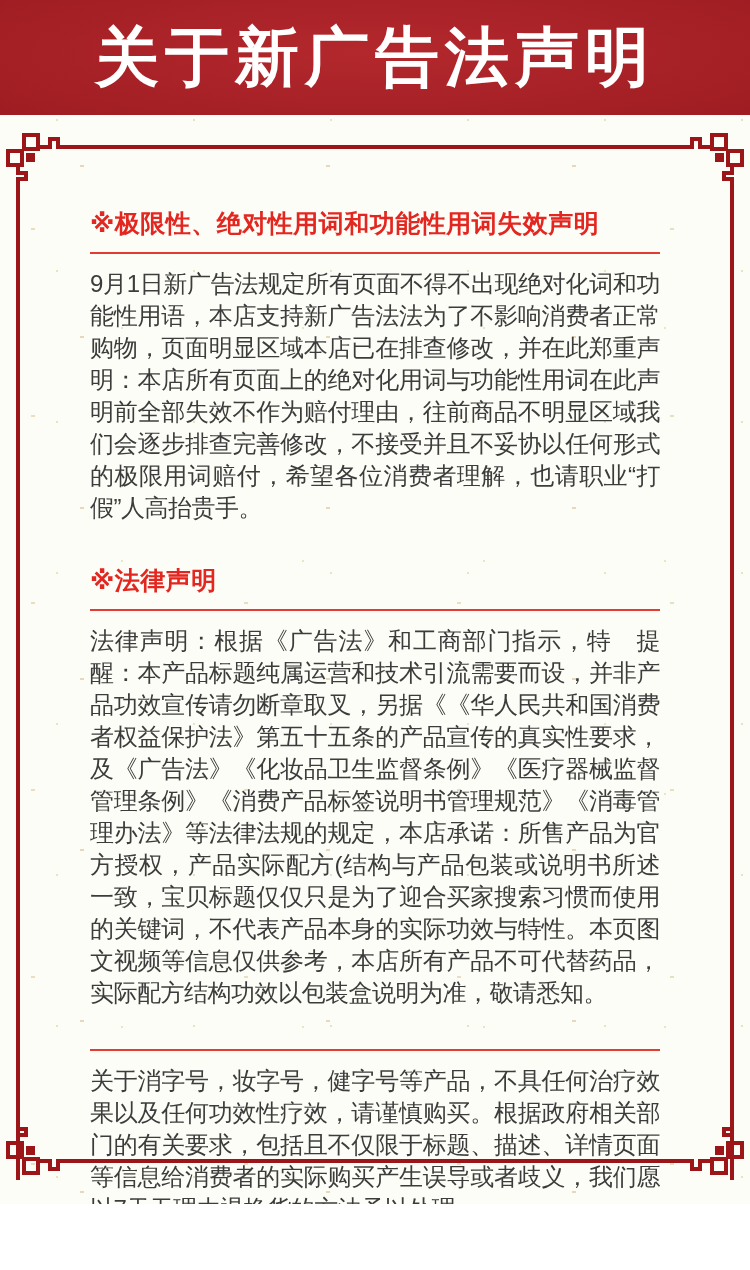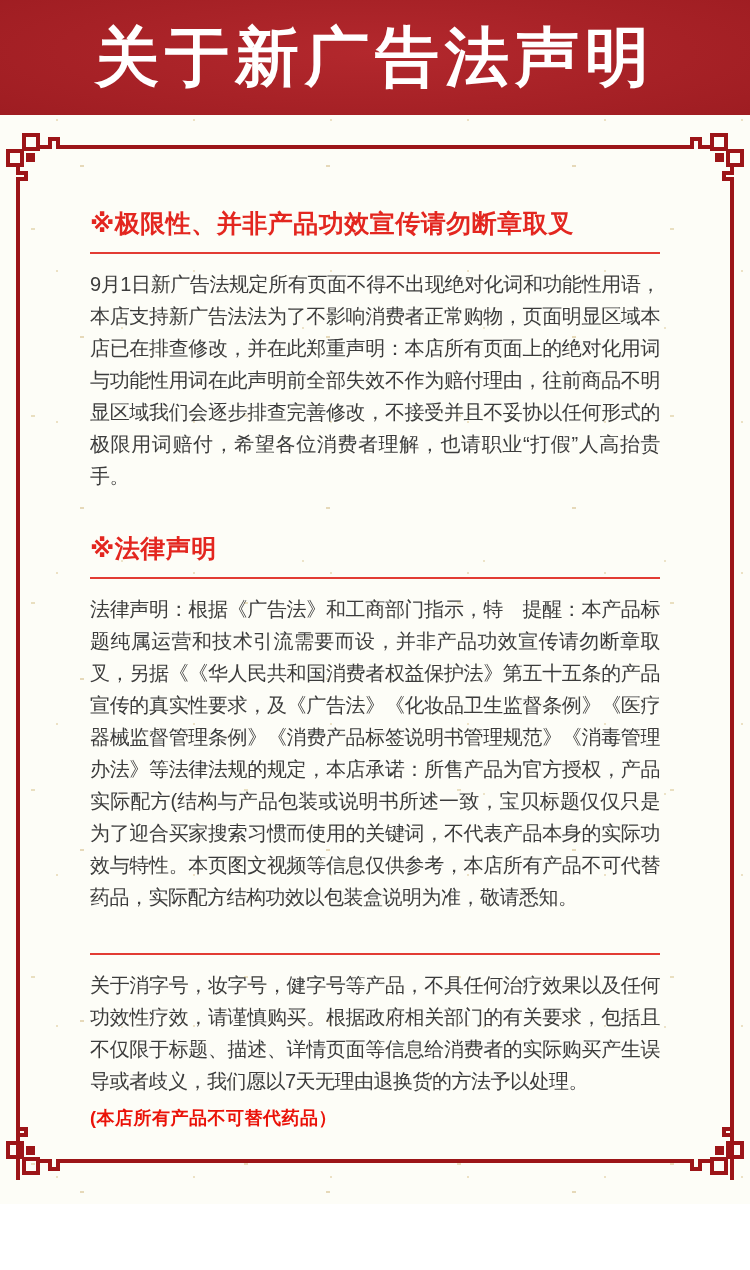--- a/index.html
+++ b/index.html
@@ -43,21 +43,21 @@
   .content{position:absolute;top:115px;left:90px;right:90px;}
   section{display:block;}
   .sec-first{margin-top:92px;}
   .sec{margin-top:40px;}
   .sec-heading{
     margin:0;color:#e3261f;font-size:25px;font-weight:bold;
     letter-spacing:0.5px;white-space:nowrap;
   }
   .sec-underline{height:2px;background:#e23c34;margin-top:12px;}
   .body-text{
-    margin:14px 0 0;color:#3c3c3c;font-size:20px;line-height:32px;
+    margin:14px 0 0;color:#3c3c3c;font-size:24px;line-height:32px;
     letter-spacing:-0.5px;text-align:justify;word-break:break-all;
   }
   .emphasis{
     margin:6px 0 0;color:#ea1208;font-size:22px;line-height:34px;
     font-weight:bold;letter-spacing:-0.5px;word-break:break-all;
   }
   .note{
     margin:4px 0 0;color:#ea1208;font-size:18px;line-height:34px;
     font-weight:bold;letter-spacing:0.5px;
   }
@@ -117,21 +117,21 @@
         <rect x="2" y="18" width="14" height="14"></rect>
         <path d="M12 32 V40 H20 V46 H12 V64"></path>
       </g>
       <rect x="20" y="20" width="9" height="9" fill="#9c1518"></rect>
     </svg>
   </div>
 
   <main class="content">
 
     <section class="sec-first">
-      <h2 class="sec-heading">※极限性、并非产品功效宣传请勿断章取叉</h2>
+      <h2 class="sec-heading">※极限性、绝对性用词和功能性用词失效声明</h2>
       <div class="sec-underline"></div>
       <p class="body-text">9月1日新广告法规定所有页面不得不出现绝对化词和功能性用语，本店支持新广告法法为了不影响消费者正常购物，页面明显区域本店已在排查修改，并在此郑重声明：本店所有页面上的绝对化用词与功能性用词在此声明前全部失效不作为赔付理由，往前商品不明显区域我们会逐步排查完善修改，不接受并且不妥协以任何形式的极限用词赔付，希望各位消费者理解，也请职业“打假”人高抬贵手。</p>
     </section>
 
     <section class="sec">
       <h2 class="sec-heading">※法律声明</h2>
       <div class="sec-underline"></div>
       <p class="body-text">法律声明：根据《广告法》和工商部门指示，特　提醒：本产品标题纯属运营和技术引流需要而设，并非产品功效宣传请勿断章取叉，另据《《华人民共和国消费者权益保护法》第五十五条的产品宣传的真实性要求，及《广告法》《化妆品卫生监督条例》《医疗器械监督管理条例》《消费产品标签说明书管理规范》《消毒管理办法》等法律法规的规定，本店承诺：所售产品为官方授权，产品实际配方(结构与产品包装或说明书所述一致，宝贝标题仅仅只是为了迎合买家搜索习惯而使用的关键词，不代表产品本身的实际功效与特性。本页图文视频等信息仅供参考，本店所有产品不可代替药品，实际配方结构功效以包装盒说明为准，敬请悉知。</p>
     </section>
 

